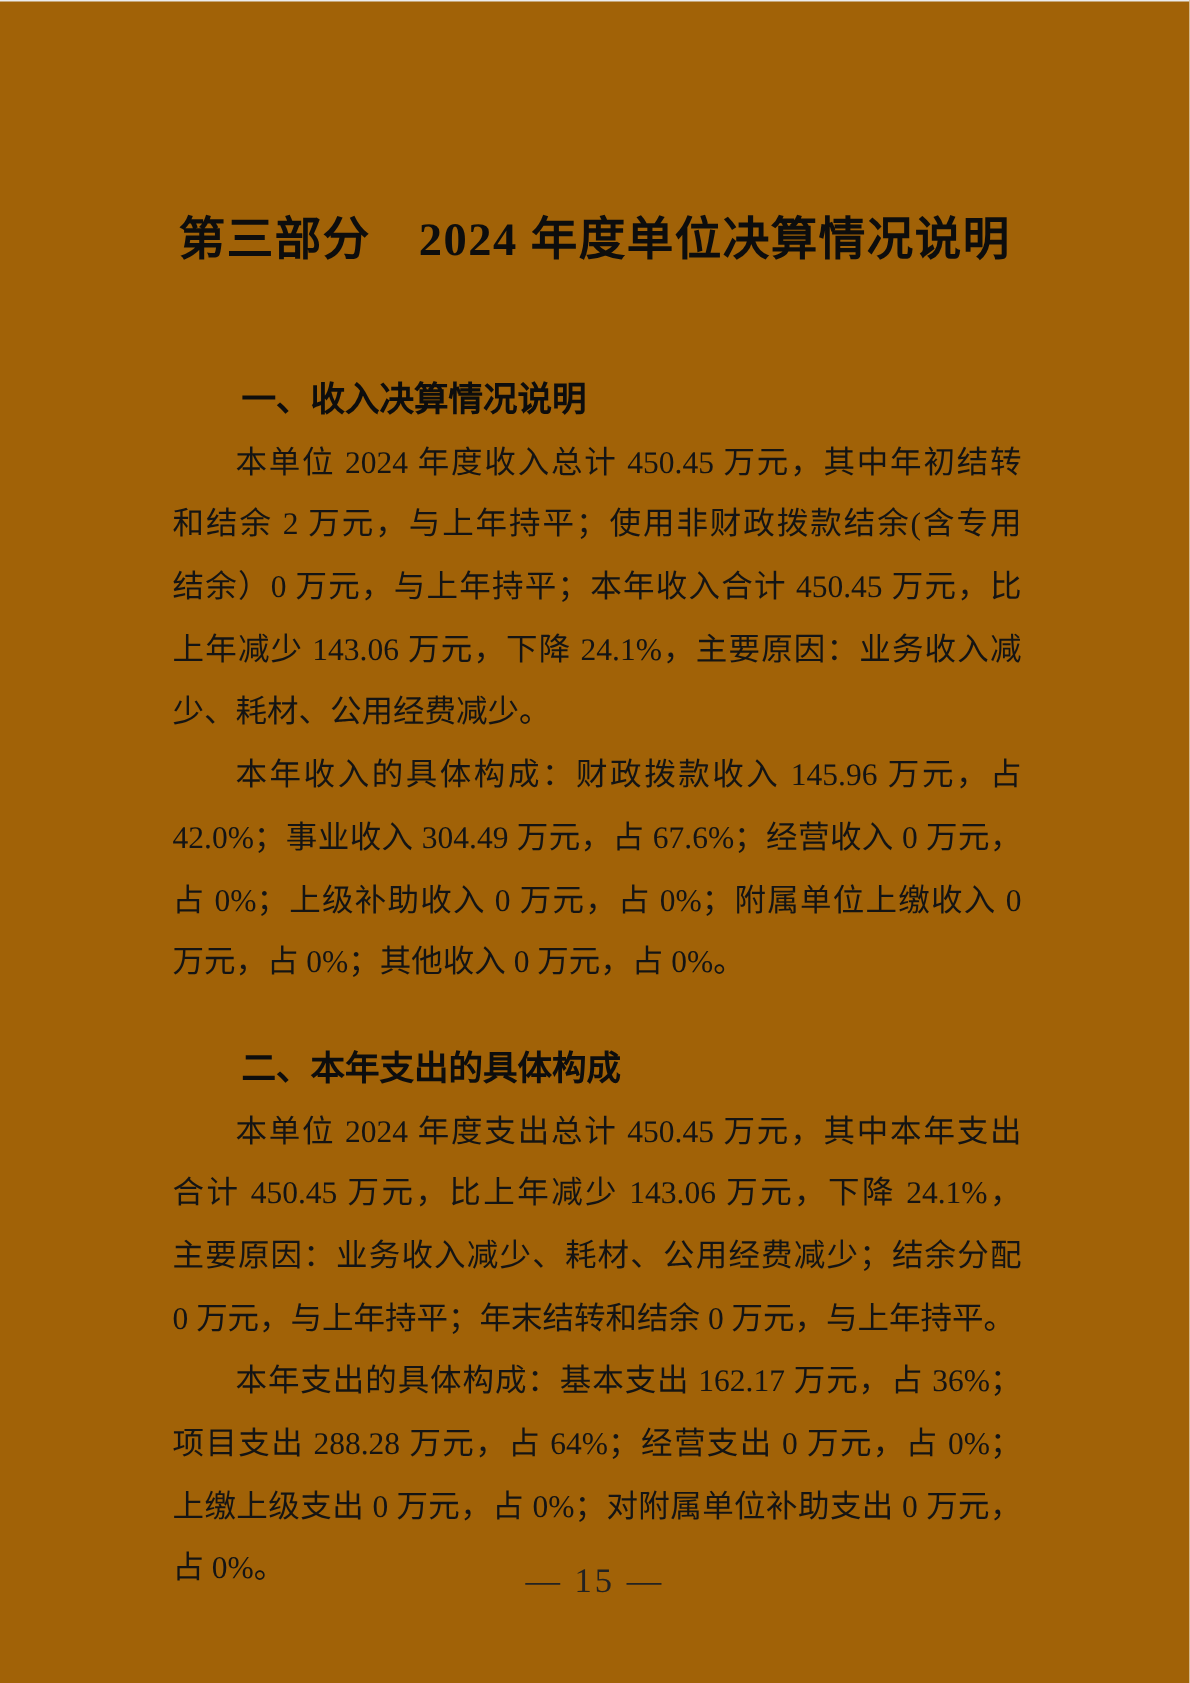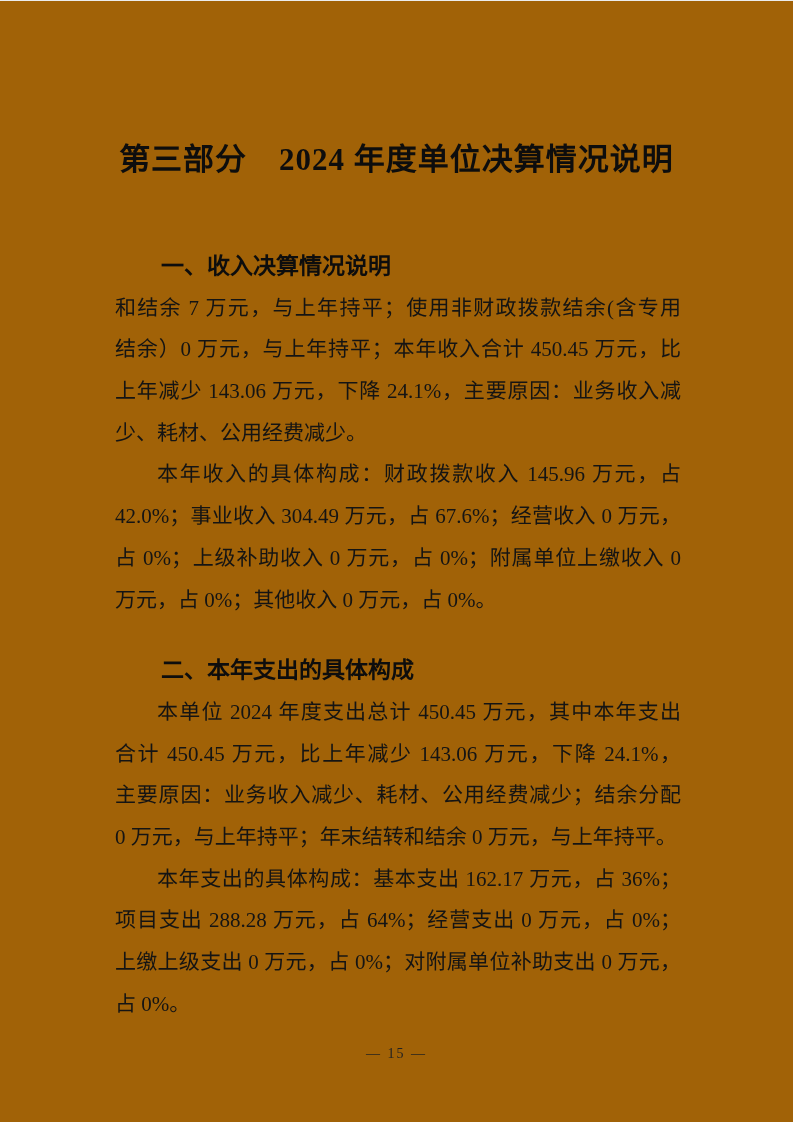--- a/index.html
+++ b/index.html
@@ -62,38 +62,39 @@
   }
   .line.last {
     text-align-last: left;
   }
   .footer {
     position: absolute;
     top: 1042px;
     left: 0;
     width: 100%;
     text-align: center;
-    font-size: 14px;
+    font-size: 23px;
     line-height: 22px;
     letter-spacing: 2px;
     color: #222222;
   }
 </style>
 </head>
 <body>
 
 <div class="page">
 
   <h1 class="doc-title">第三部分　2024 年度单位决算情况说明</h1>
 
   <div class="content">
 
     <div class="heading">一、收入决算情况说明</div>
 
-    <div class="line">和结余 7 万元，与上年持平；使用非财政拨款结余(含专用</div>
+    <div class="line first">本单位 2024 年度收入总计 450.45 万元，其中年初结转</div>
+    <div class="line">和结余 2 万元，与上年持平；使用非财政拨款结余(含专用</div>
     <div class="line">结余）0 万元，与上年持平；本年收入合计 450.45 万元，比</div>
     <div class="line">上年减少 143.06 万元，下降 24.1%，主要原因：业务收入减</div>
     <div class="line last">少、耗材、公用经费减少。</div>
 
     <div class="line first">本年收入的具体构成：财政拨款收入 145.96 万元，占</div>
     <div class="line">42.0%；事业收入 304.49 万元，占 67.6%；经营收入 0 万元，</div>
     <div class="line">占 0%；上级补助收入 0 万元，占 0%；附属单位上缴收入 0</div>
     <div class="line last">万元，占 0%；其他收入 0 万元，占 0%。</div>
 
     <div class="heading">二、本年支出的具体构成</div>

